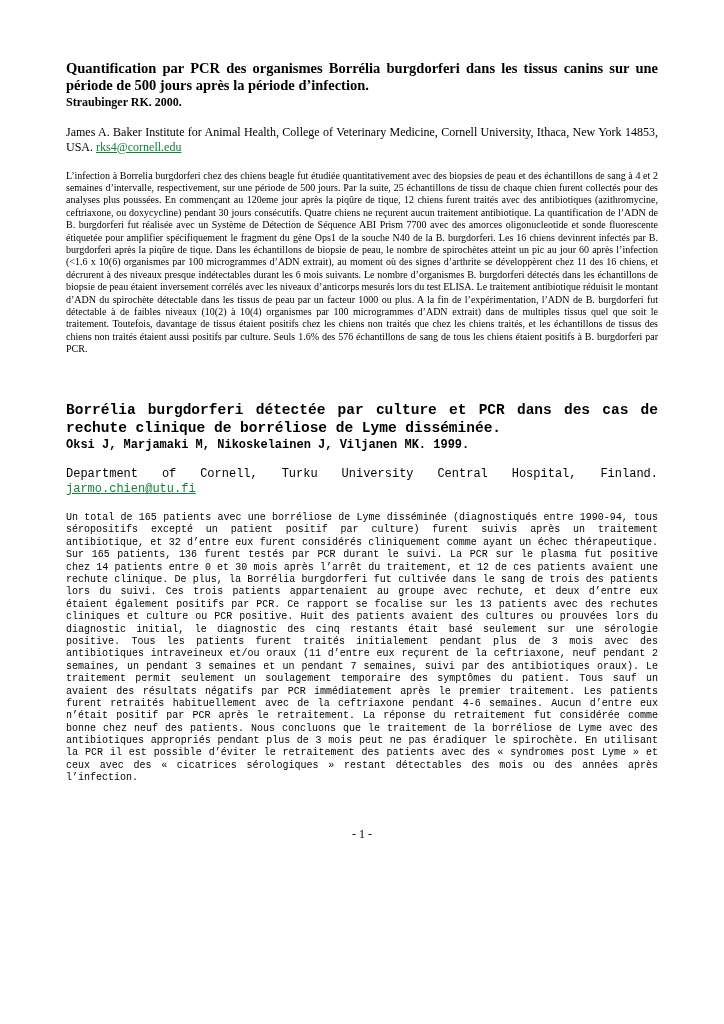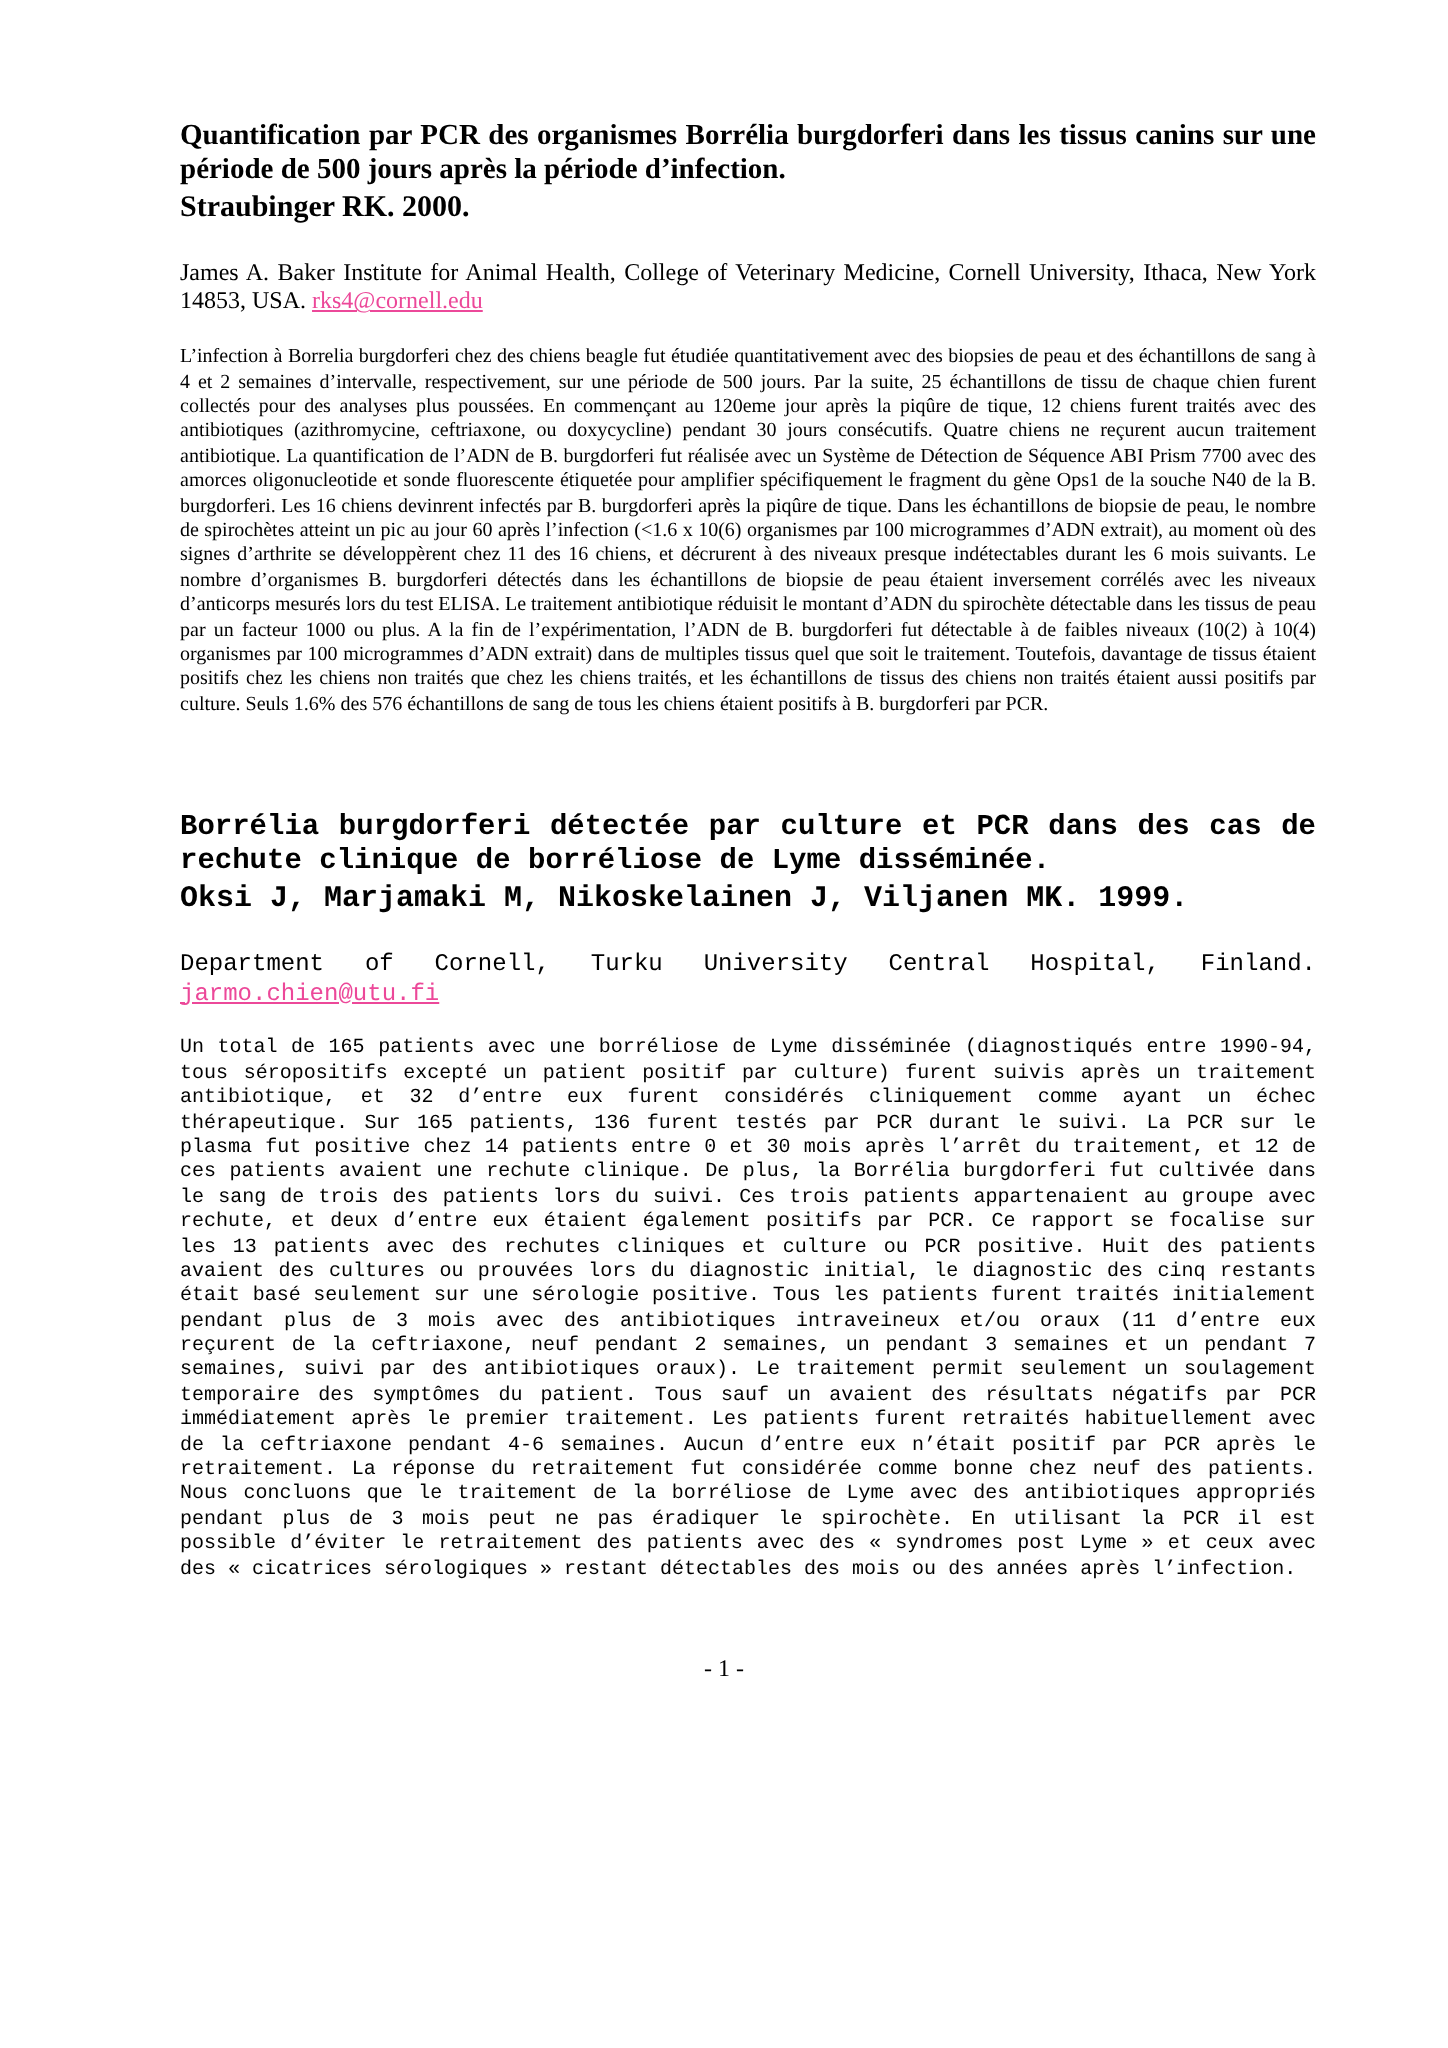--- a/index.html
+++ b/index.html
@@ -9,59 +9,58 @@
   }
   .page {
     position: relative;
     width: 724px;
     height: 876px;
     background: #ffffff;
     font-family: "Liberation Serif", serif;
     color: #000000;
     overflow: hidden;
     box-sizing: border-box;
-    padding-left: 24px;
   }
   .content {
     padding: 60px 66px 0 66px;
   }
   .section {
     margin: 0;
   }
   .section + .section {
     margin-top: 47px;
     font-family: Liberation Mono, monospace;
   }
   .title {
     font-size: 14.5px;
     font-weight: bold;
     line-height: 1.18;
     text-align: justify;
     margin: 0;
   }
   .authors {
-    font-size: 15px;
+    font-size: 12px;
     font-weight: bold;
     line-height: 1.22;
     margin: 1px 0 0 0;
   }
   .affiliation {
     font-size: 12px;
     line-height: 1.24;
     text-align: justify;
     margin: 15px 0 0 0;
   }
   .body-text {
     font-size: 10px;
     line-height: 1.24;
     text-align: justify;
     margin: 15px 0 0 0;
   }
   a.email {
-    color: #ec4899;
+    color: #15803d;
     text-decoration: underline;
     cursor: pointer;
   }
   .footer {
     position: absolute;
     left: 0;
     right: 0;
     bottom: 34px;
     text-align: center;
     font-size: 12px;

